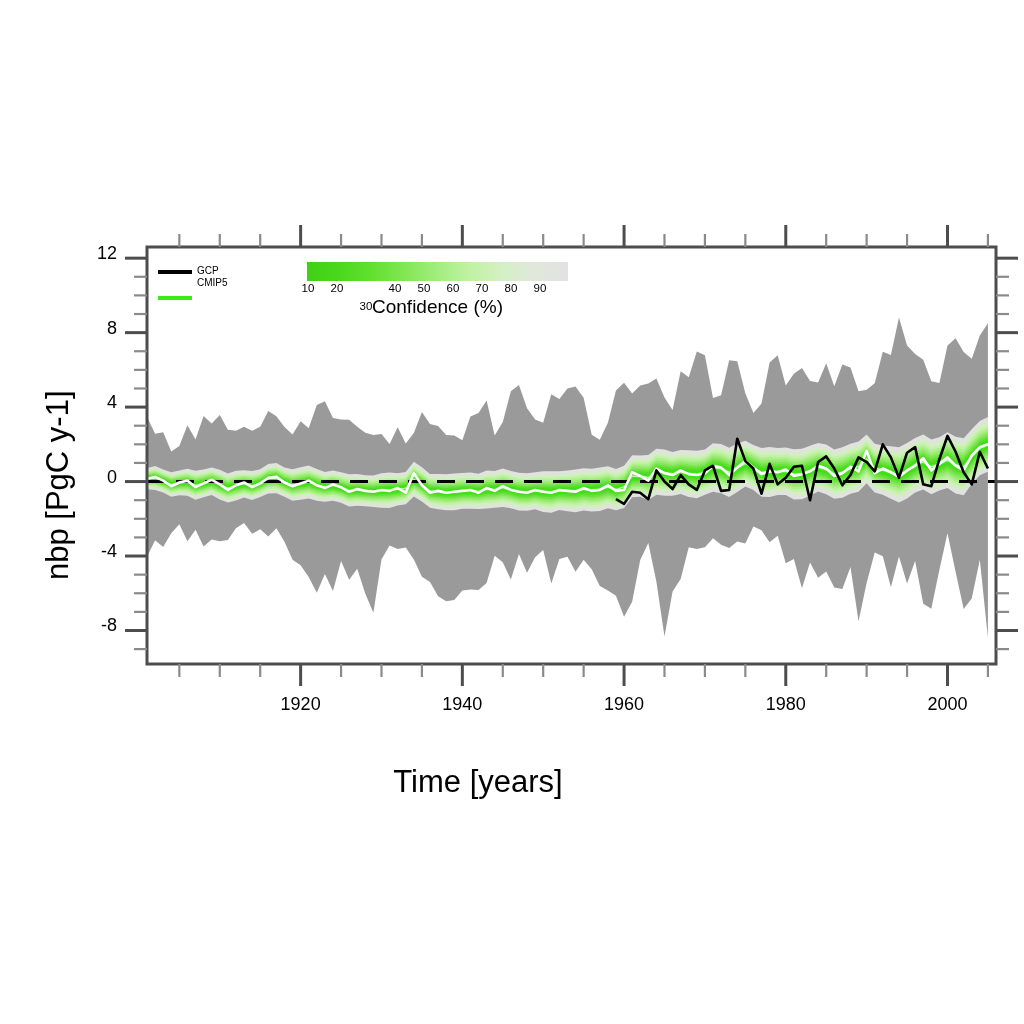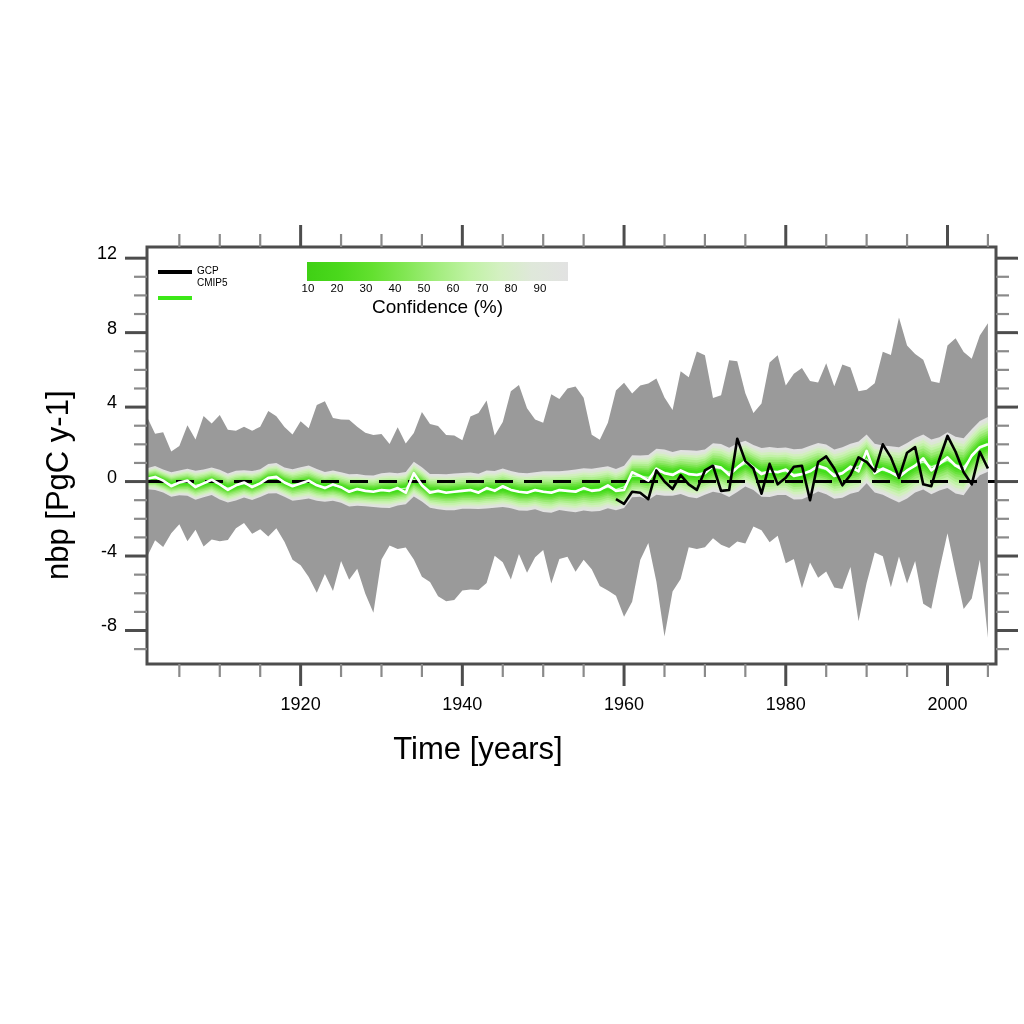--- a/index.html
+++ b/index.html
@@ -1,20 +1,20 @@
 <!DOCTYPE html>
 <html><head>
 <meta charset="utf-8">
 <style>
   html,body{margin:0;padding:0;background:#ffffff;}
   body{width:1024px;height:1024px;font-family:"Liberation Sans",sans-serif;color:#000;}
   #fig{position:relative;width:1024px;height:1024px;overflow:hidden;background:#fff;}
   #plot-svg{position:absolute;left:0;top:0;}
   .axis-title{position:absolute;font-size:31px;color:#000;white-space:nowrap;}
-  #xtitle{left:0;top:731px;width:956px;text-align:center;}
+  #xtitle{left:0;top:764px;width:956px;text-align:center;}
   #ytitle{left:0;top:0;transform-origin:0 0;}
   .tick-label{position:absolute;font-size:18px;color:#000;white-space:nowrap;text-align:center;}
   .legend-text{position:absolute;font-size:10px;color:#000;white-space:nowrap;}
   .cb-tick{position:absolute;font-size:11.5px;color:#000;white-space:nowrap;}
   #cb-title{position:absolute;font-size:19px;color:#000;white-space:nowrap;text-align:center;}
 </style>
 </head>
 <body>
 
 <div id="fig">
@@ -172,21 +172,21 @@
     </div>
 
   <div id="legend">
     <div class="legend-text" style="left:197px;top:265px;">GCP</div>
     <div class="legend-text" style="left:197px;top:277px;">CMIP5</div>
   </div>
 
   <div id="cbticks">
       <div class="cb-tick" style="left: 301.5px; top: 282px; width: 40px;">10</div>
       <div class="cb-tick" style="left: 330.5px; top: 282px; width: 40px;">20</div>
-      <div class="cb-tick" style="left: 359.5px; top: 282px; width: 40px;">30</div>
+      <div class="cb-tick" style="left: 359.5px; top: 300px; width: 40px;">30</div>
       <div class="cb-tick" style="left: 388.5px; top: 282px; width: 40px;">40</div>
       <div class="cb-tick" style="left: 417.5px; top: 282px; width: 40px;">50</div>
       <div class="cb-tick" style="left: 446.5px; top: 282px; width: 40px;">60</div>
       <div class="cb-tick" style="left: 475.5px; top: 282px; width: 40px;">70</div>
       <div class="cb-tick" style="left: 504.5px; top: 282px; width: 40px;">80</div>
       <div class="cb-tick" style="left: 533.5px; top: 282px; width: 40px;">90</div>
     </div>
   <div id="cb-title" style="left:307px;top:296px;width:261px;">Confidence (%)</div>
 
 </div>

